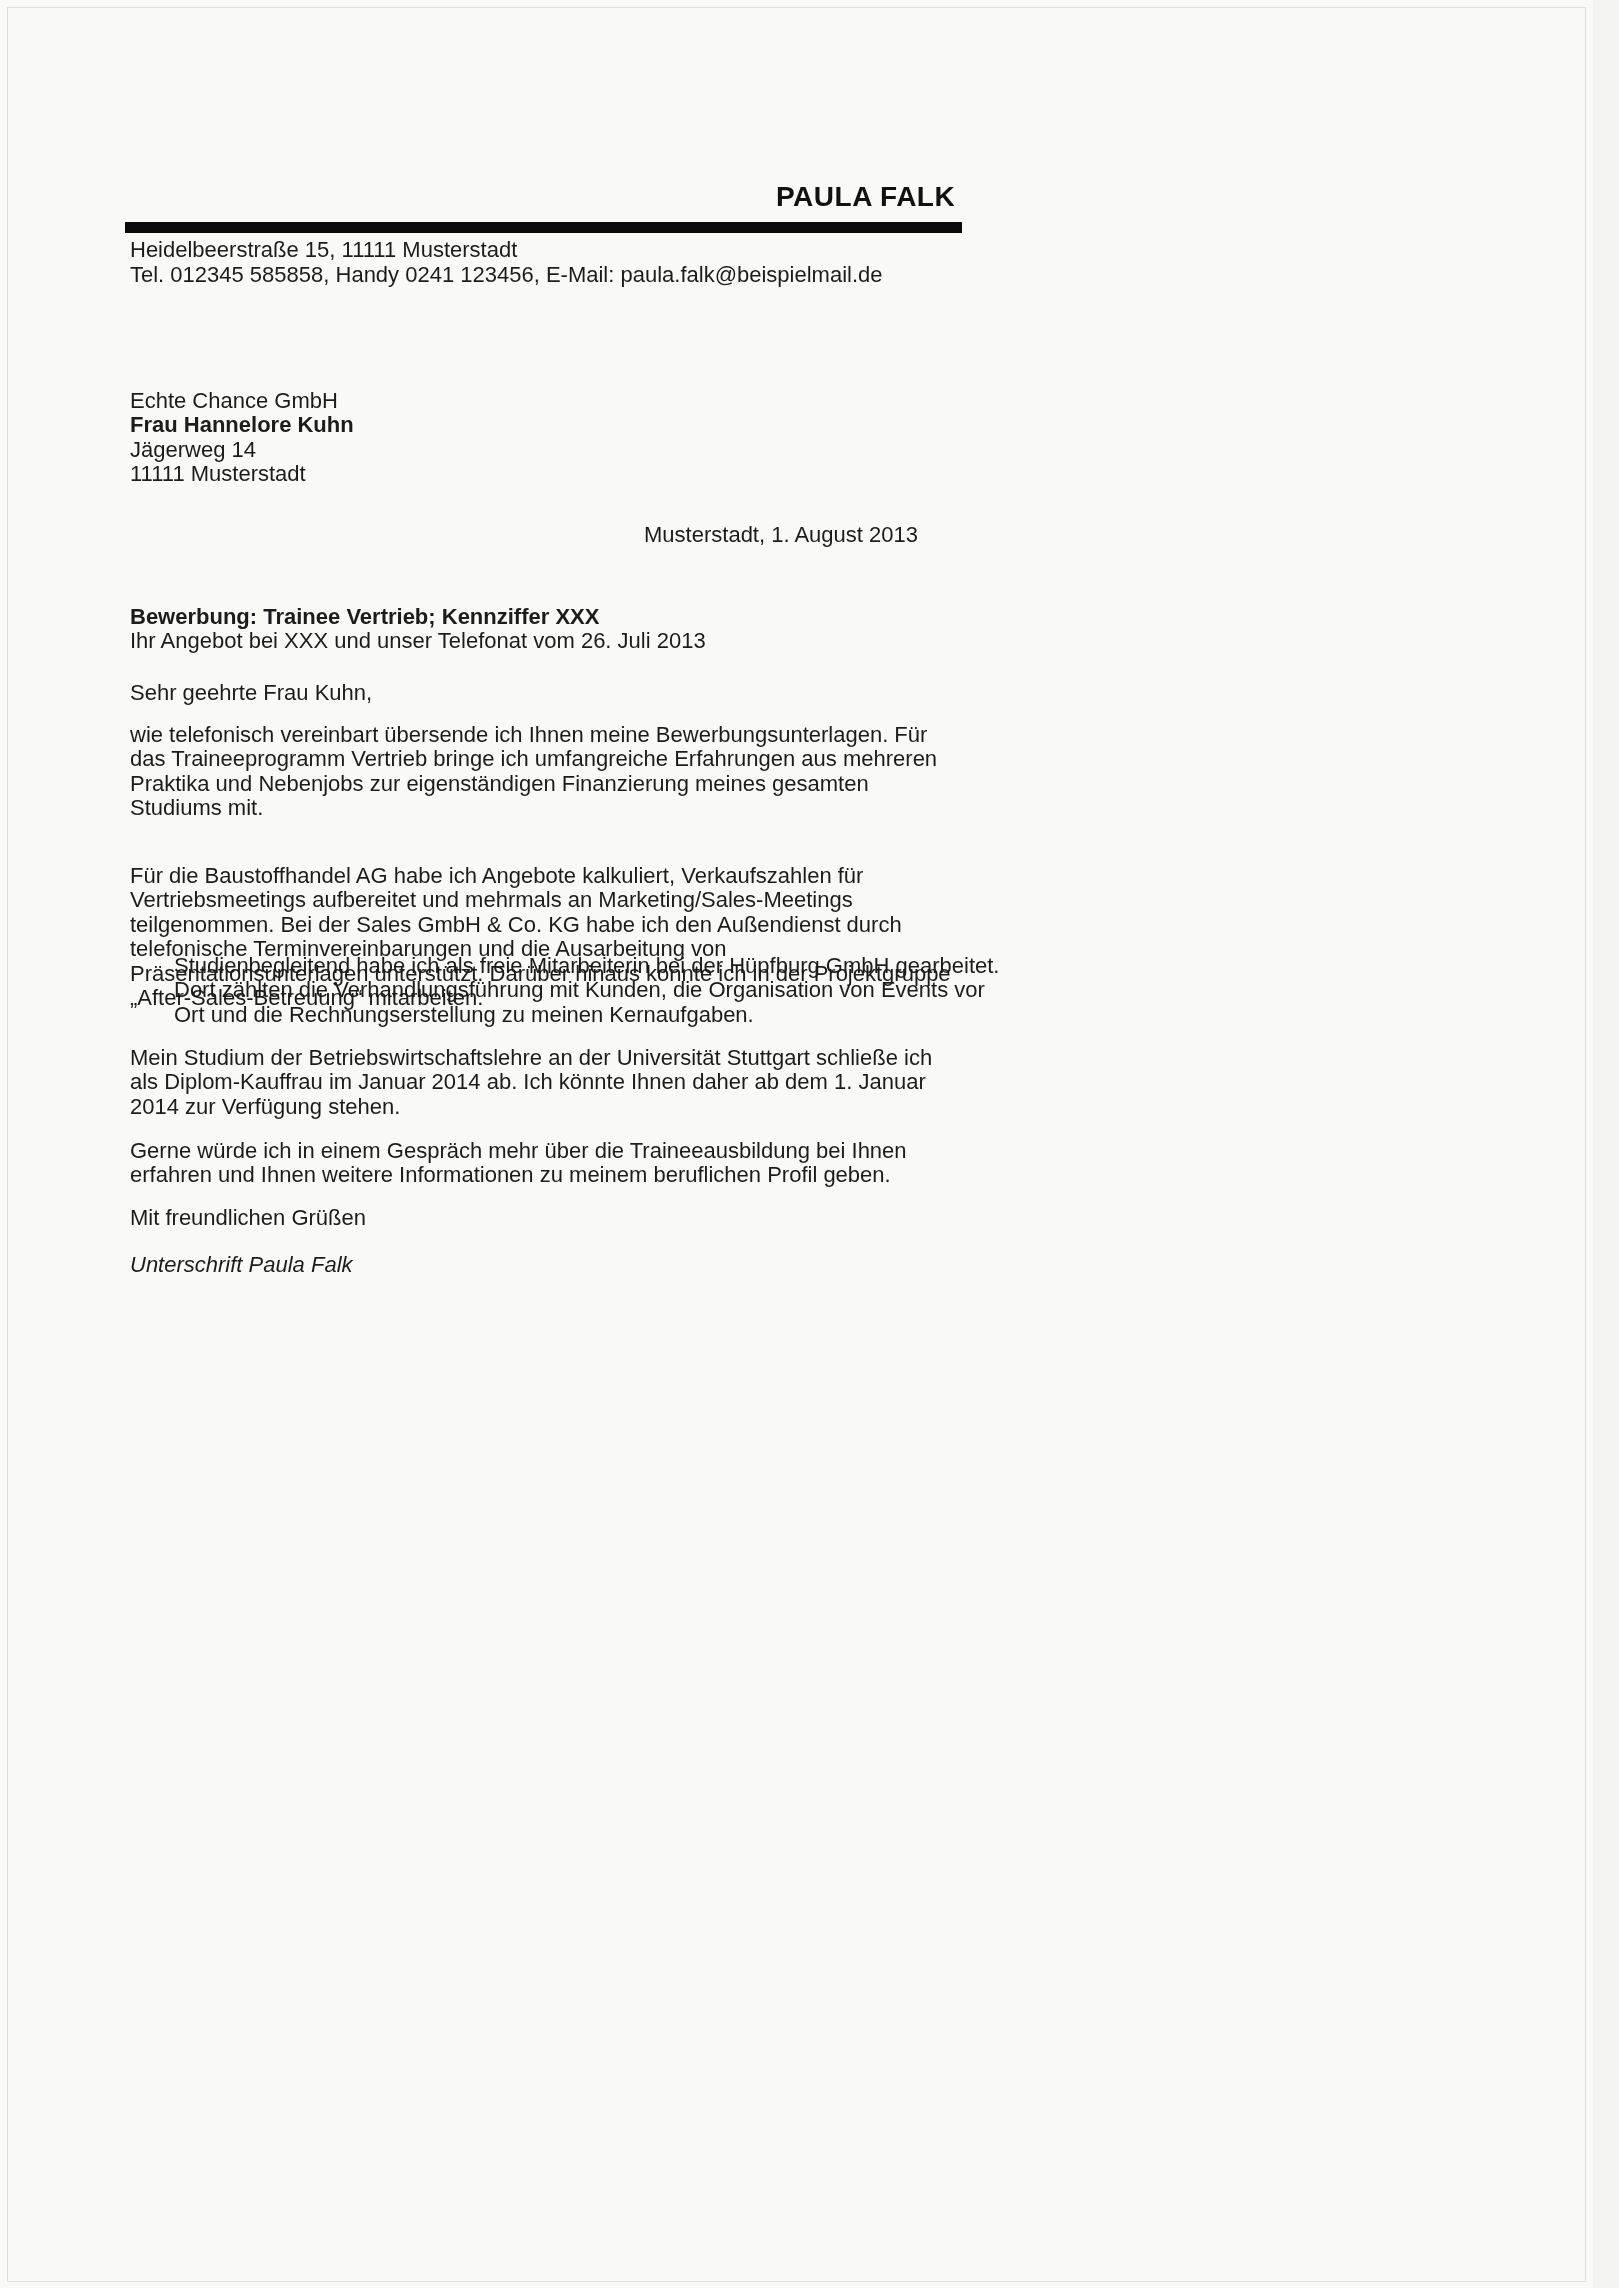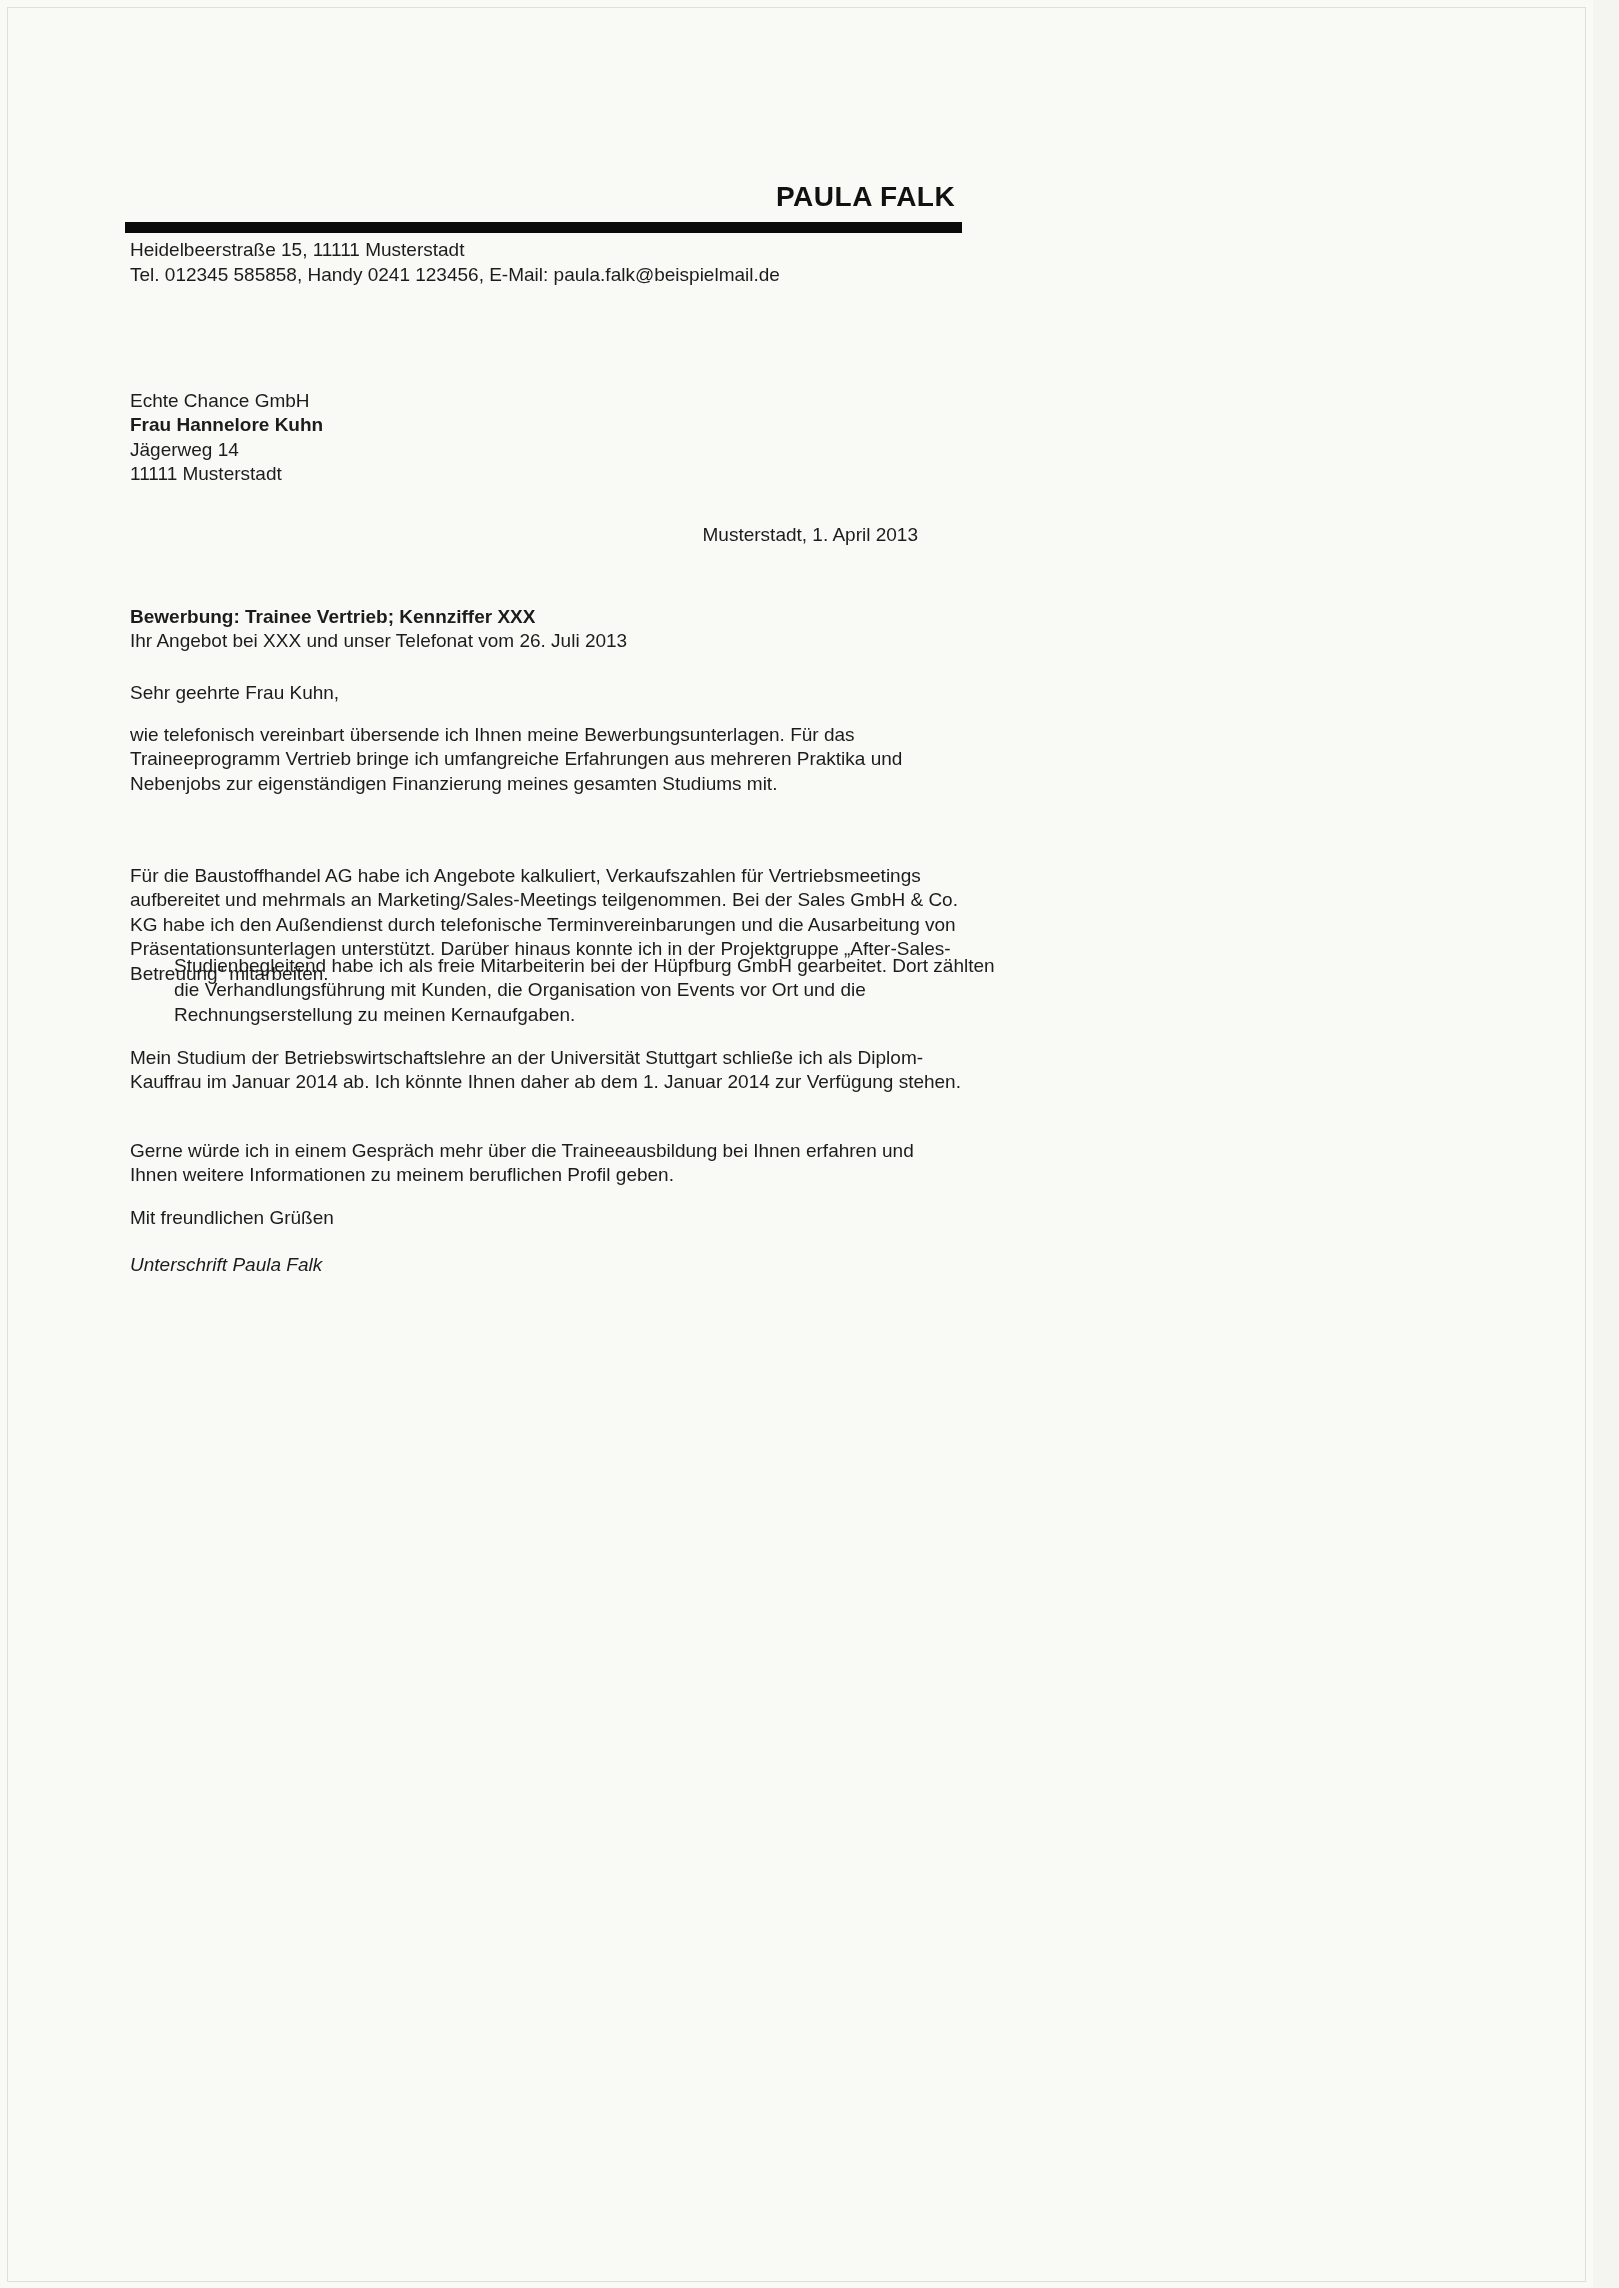--- a/index.html
+++ b/index.html
@@ -19,21 +19,21 @@
   .frame {
     position: absolute;
     inset: 6.8px;
     border: 1px solid #dededa;
     pointer-events: none;
   }
   .col {
     position: absolute;
     left: 130px;
     width: 833px;
-    font-size: 19px;
+    font-size: 22px;
     line-height: 24.4px;
     margin: 0;
   }
   .bold { font-weight: bold; }
 
   .name {
     top: 181px;
     text-align: right;
     font-size: 28px;
     line-height: 31px;
@@ -92,21 +92,21 @@
     <div>Tel. 012345 585858, Handy 0241 123456, E-Mail: paula.falk@beispielmail.de</div>
   </div>
 
   <div class="col recipient">
     <div>Echte Chance GmbH</div>
     <div class="bold">Frau Hannelore Kuhn</div>
     <div>Jägerweg 14</div>
     <div>11111 Musterstadt</div>
   </div>
 
-  <div class="col date">Musterstadt, 1. April 2013</div>
+  <div class="col date">Musterstadt, 1. August 2013</div>
 
   <div class="col subject">
     <div class="bold">Bewerbung: Trainee Vertrieb; Kennziffer XXX</div>
     <div>Ihr Angebot bei XXX und unser Telefonat vom 26. Juli 2013</div>
   </div>
 
   <div class="col salutation">Sehr geehrte Frau Kuhn,</div>
 
   <p class="col p1">wie telefonisch vereinbart übersende ich Ihnen meine Bewerbungsunterlagen. Für das Traineeprogramm Vertrieb bringe ich umfangreiche Erfahrungen aus mehreren Praktika und Nebenjobs zur eigenständigen Finanzierung meines gesamten Studiums mit.</p>
 

